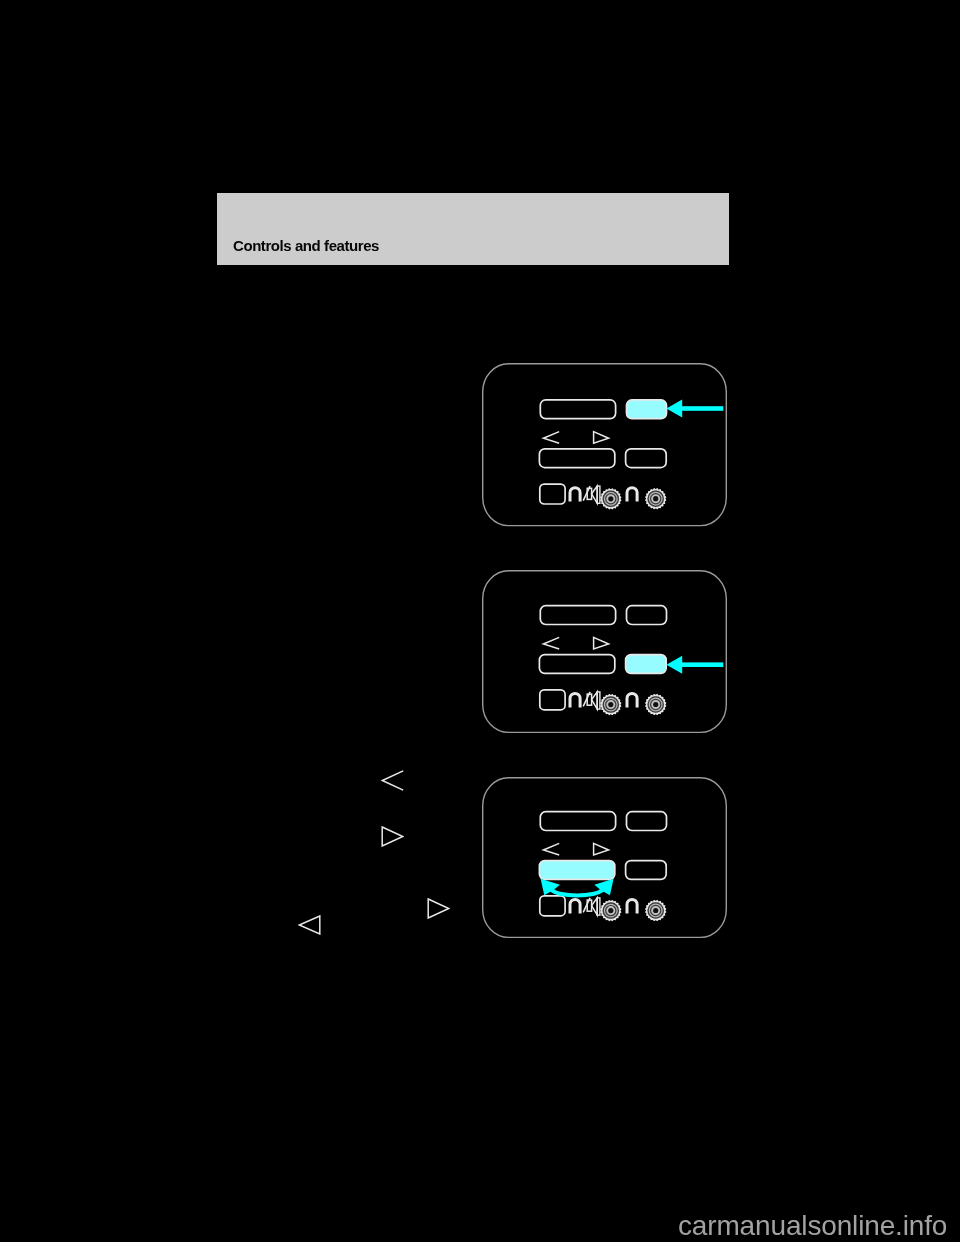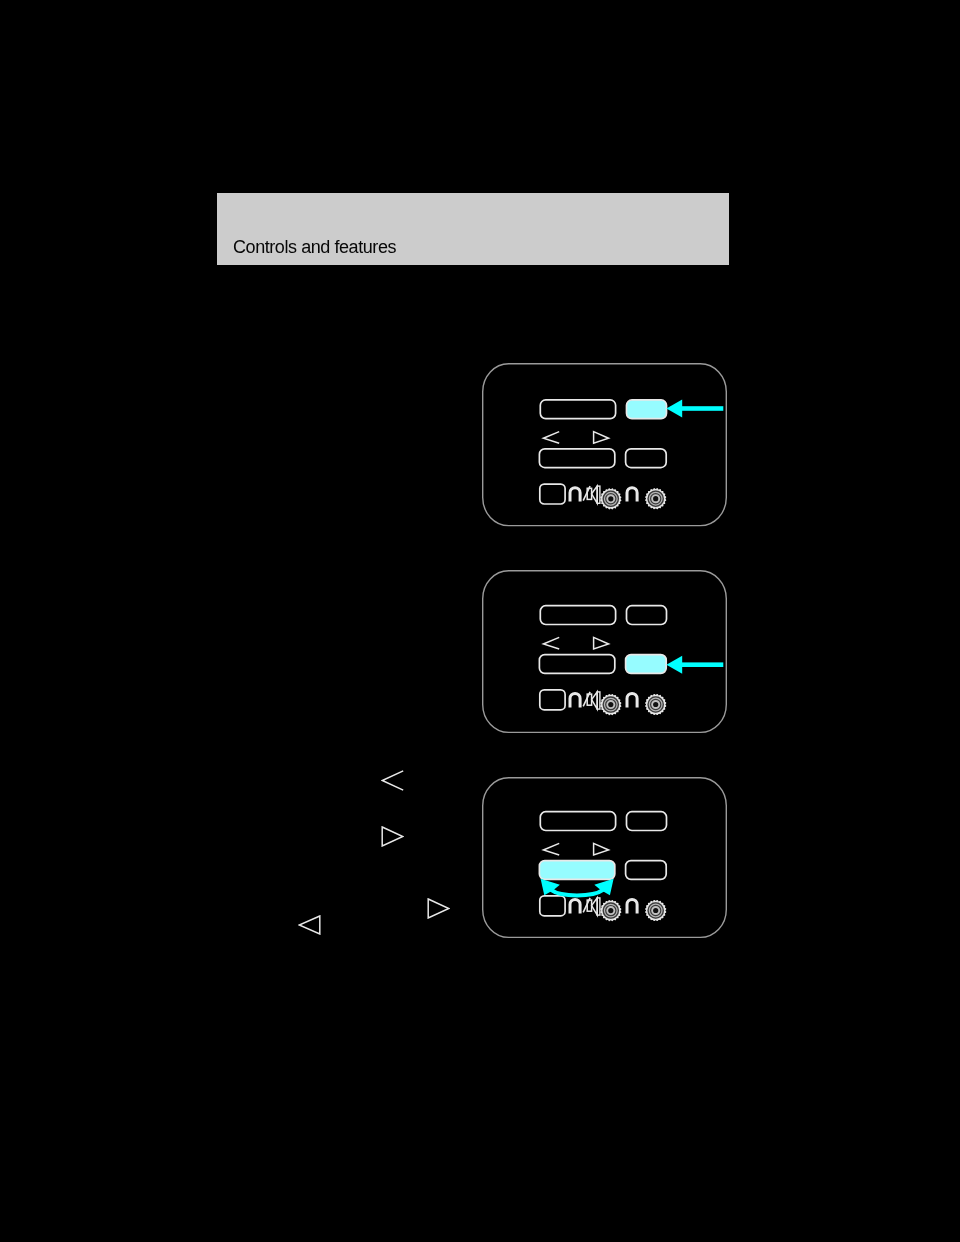--- a/index.html
+++ b/index.html
@@ -15,21 +15,21 @@
     --dial-face:#b4b4b4;
     --dial-ring:#3a3a3a;
     --dial-inner:#c0c0c0;
     --dial-hub:#111111;
   }
   html,body{margin:0;padding:0;background:var(--page-bg);}
   body{width:960px;height:1242px;position:relative;overflow:hidden;background:var(--page-bg);
        font-family:"Liberation Sans",sans-serif;}
   .page{position:absolute;left:0;top:0;width:960px;height:1242px;background:var(--page-bg);overflow:hidden;}
   .chapter-band{position:absolute;left:217px;top:192.6px;width:511.5px;height:72.7px;background:var(--band);}
-  .chapter-title{position:absolute;left:16px;top:44px;font-size:18px;font-weight:normal;
+  .chapter-title{position:absolute;left:16px;top:44px;font-size:15px;font-weight:bold;
                  color:var(--band-text);white-space:nowrap;letter-spacing:-0.43px;transform:translateZ(0);}
   .fig{position:absolute;}
   .marker{position:absolute;}
   .watermark{position:absolute;left:678px;top:1210px;color:var(--watermark);font-size:28px;
              white-space:nowrap;letter-spacing:-0.15px;transform:translateZ(0);}
 </style>
 </head>
 <body>
 
 <div class="page">
@@ -162,13 +162,14 @@
     </svg>
   <svg class="marker" style="left:298px;top:915px;" width="23" height="20" viewBox="0 0 23 20">
       <title>◁</title>
       <path d="M21.8 1.0 L1.2 10.0 L21.8 19.0 Z" fill="none" stroke="var(--outline)" stroke-width="1.5"></path>
     </svg>
   <svg class="marker" style="left:427px;top:898px;" width="23" height="21" viewBox="0 0 23 21">
       <title>▷</title>
       <path d="M1.2 1.0 L21.8 10.5 L1.2 20.0 Z" fill="none" stroke="var(--outline)" stroke-width="1.5"></path>
     </svg>
 
+  <div class="watermark">carmanualsonline.info</div>
 </div>
 
 </body></html>

